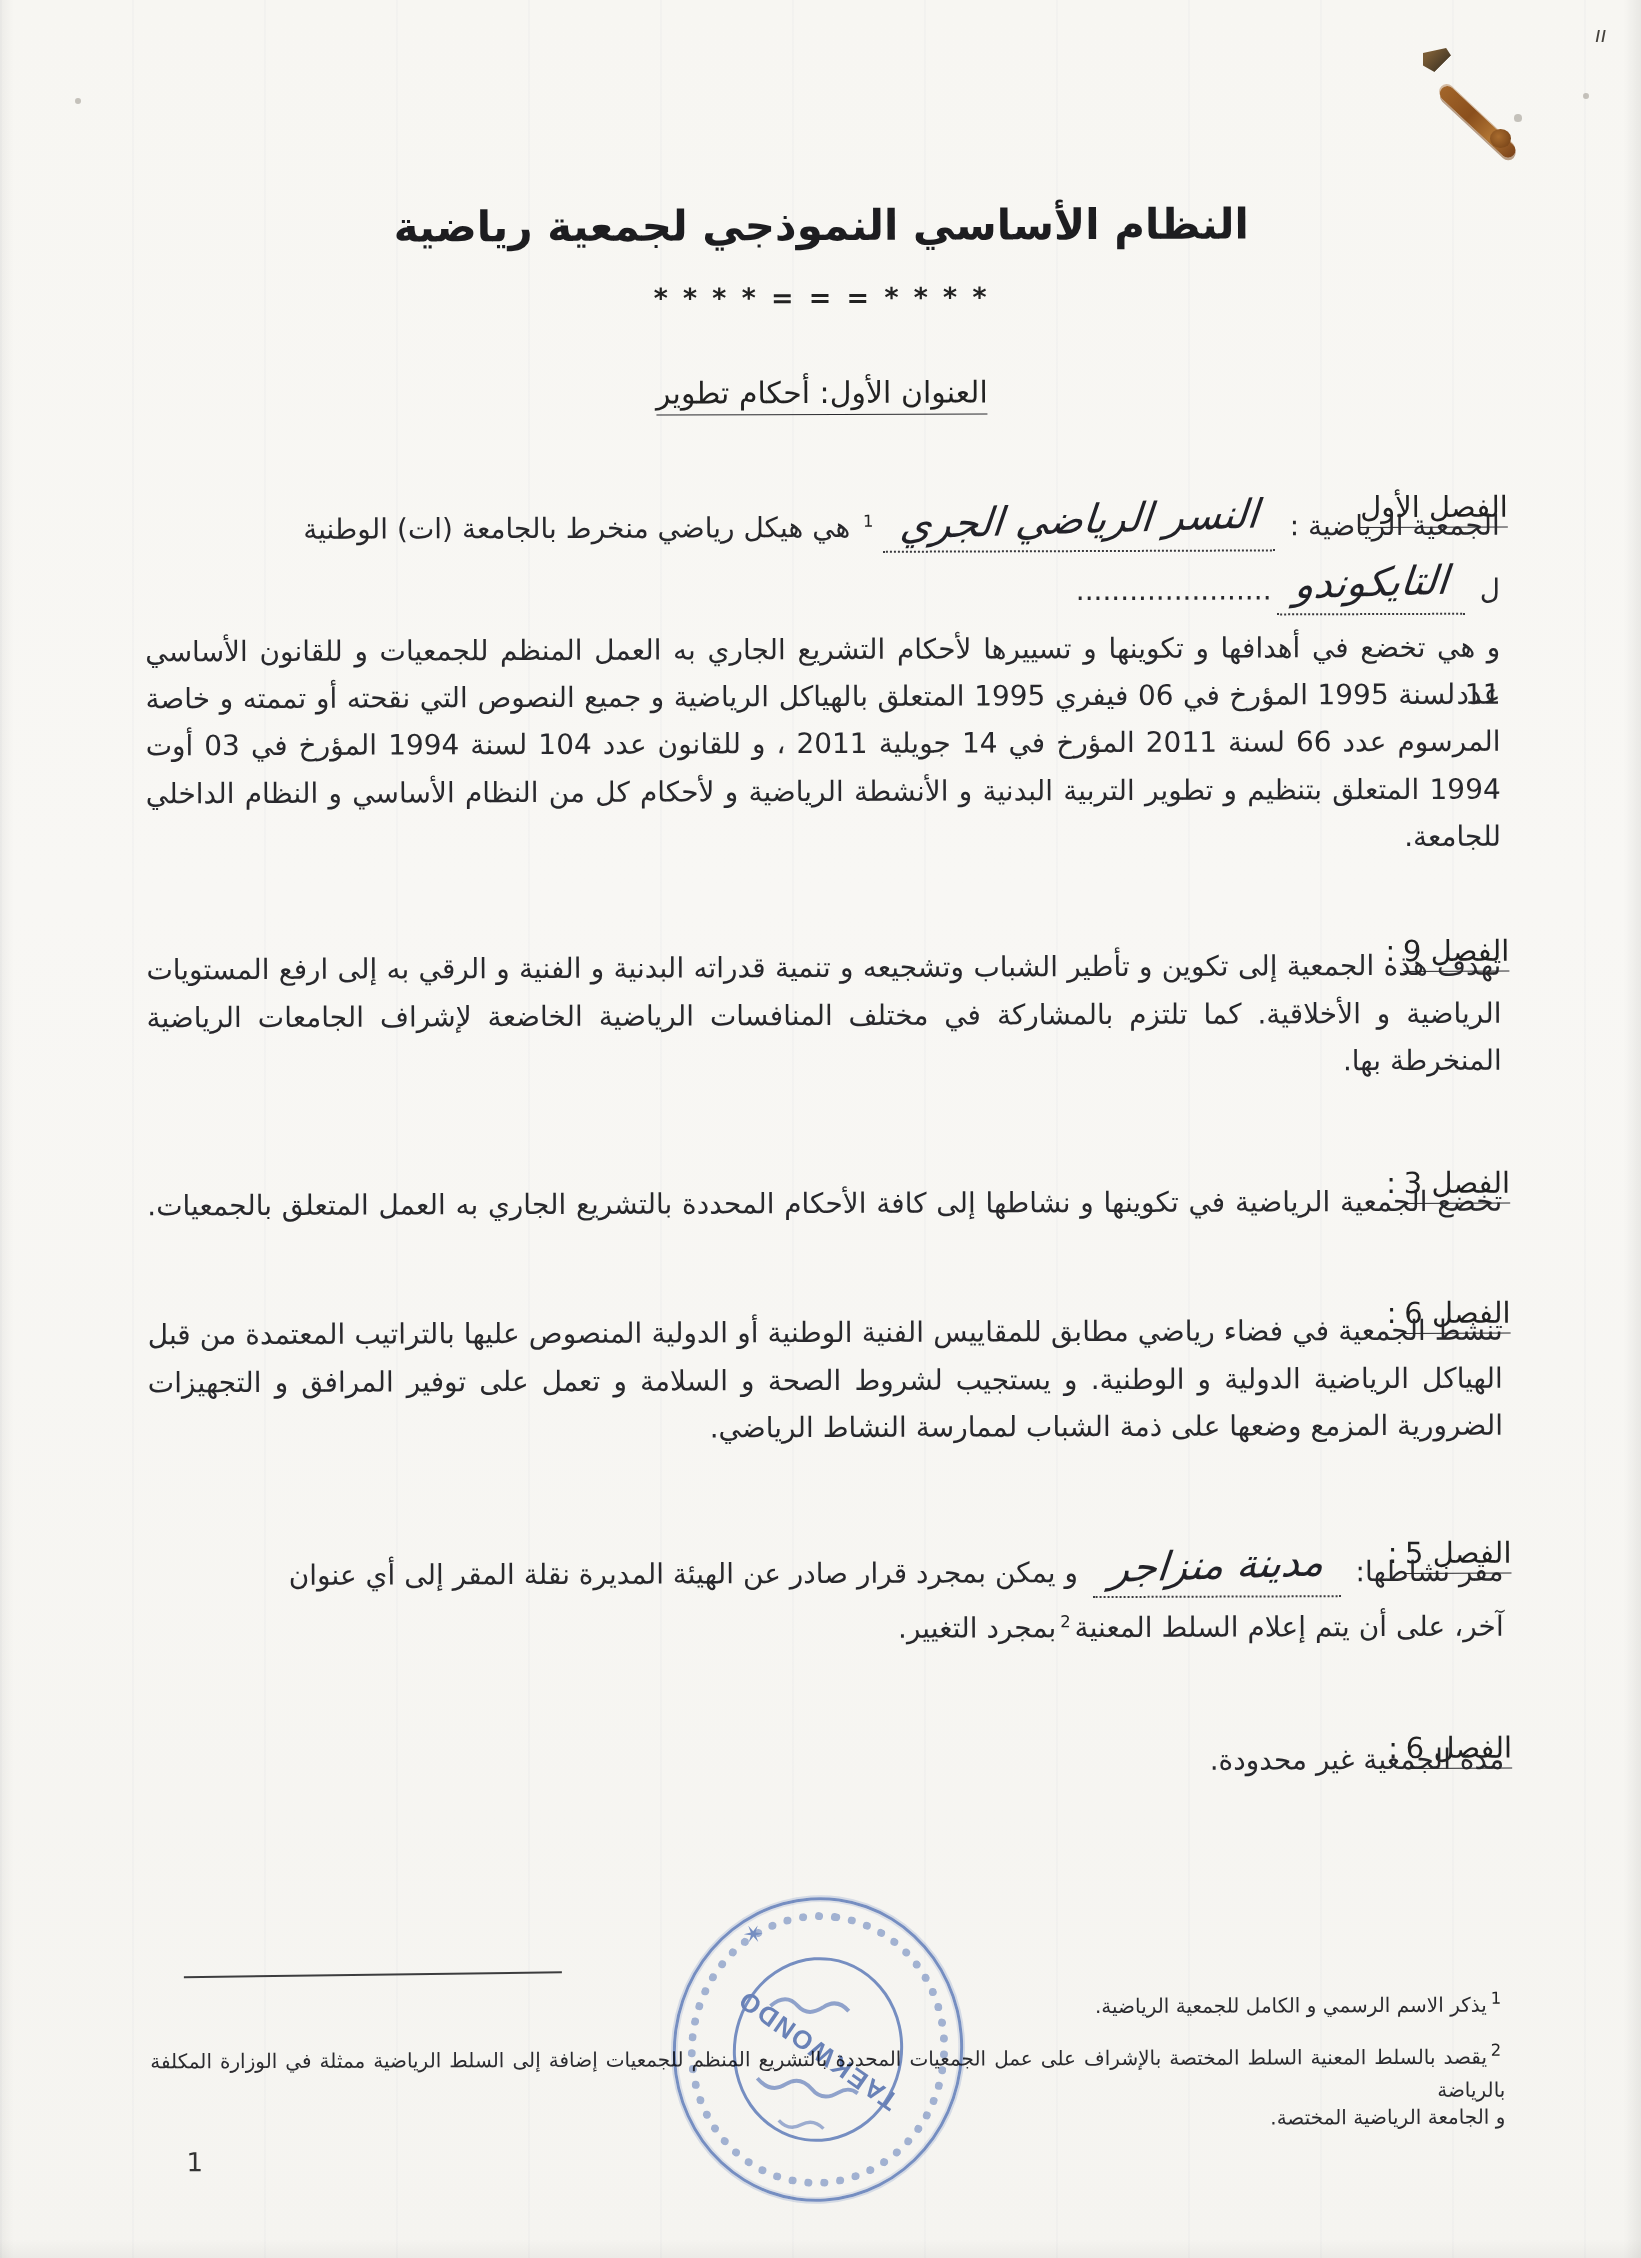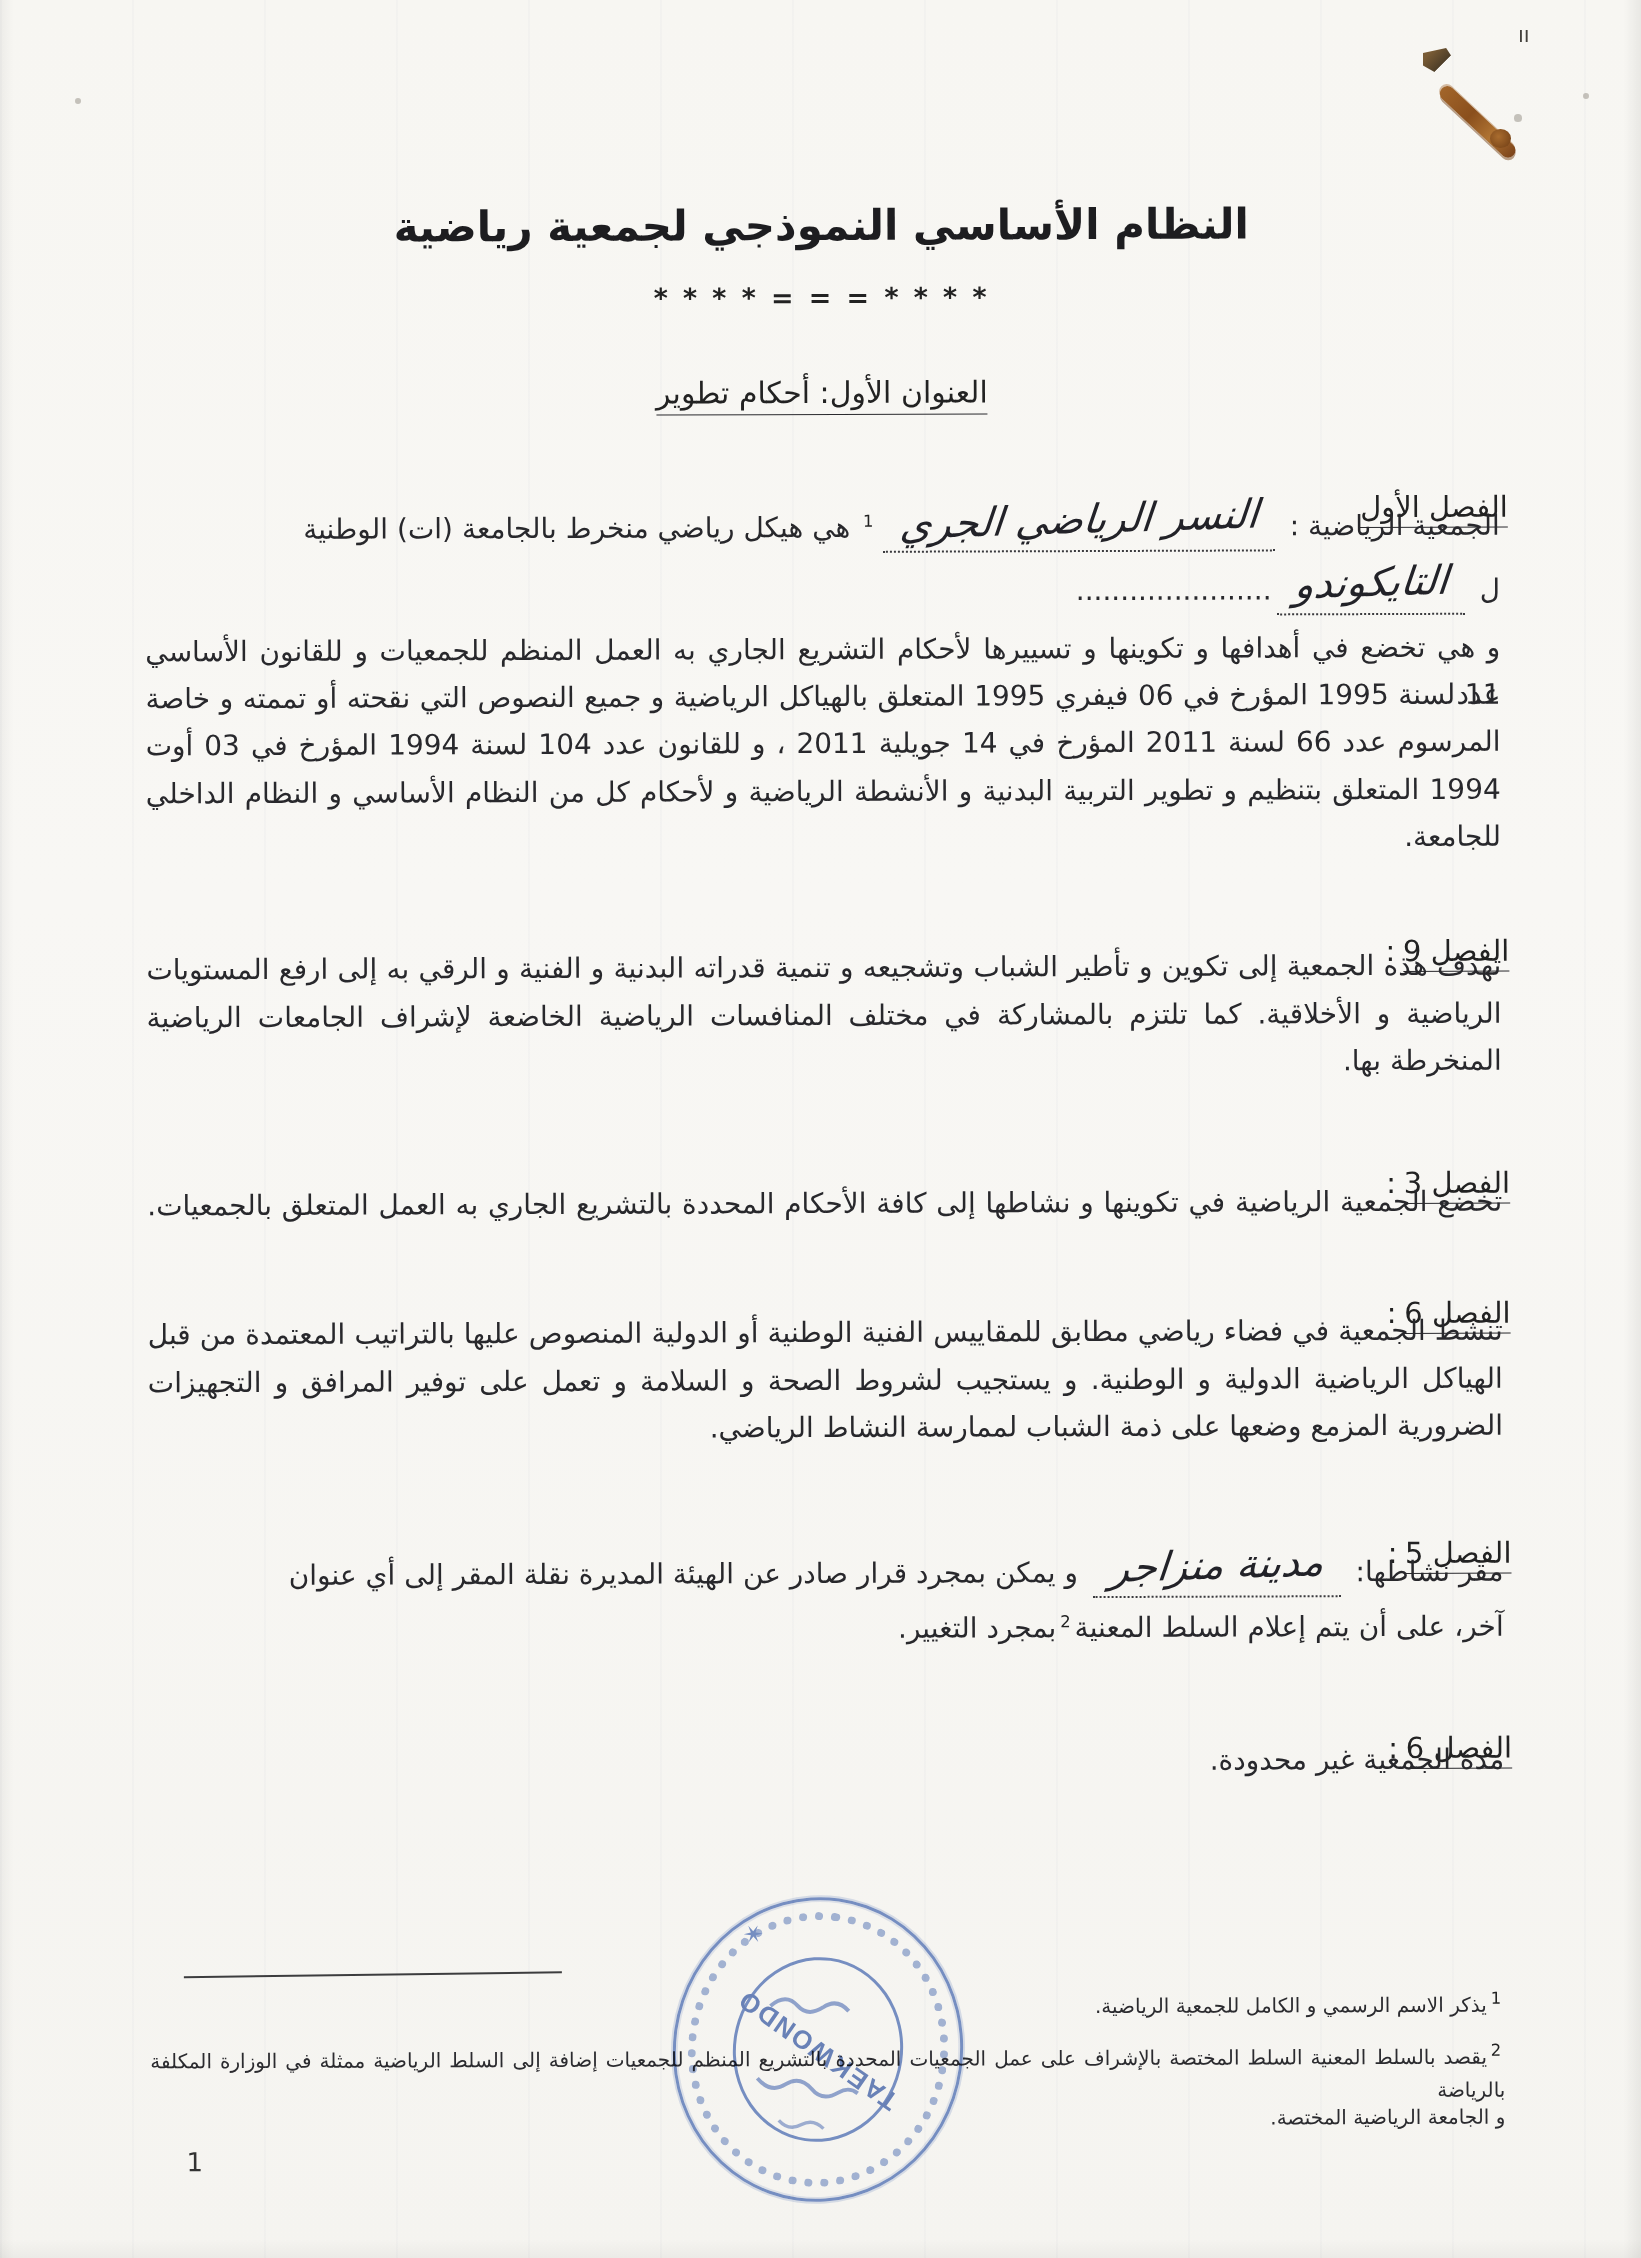--- a/index.html
+++ b/index.html
@@ -59,22 +59,22 @@
   
   .rust-a{position:absolute;left:1423px;top:48px;width:33px;height:25px;background:
     linear-gradient(135deg,#6b4a20 20%,#3c2a12 60%,rgba(0,0,0,0) 62%);
     clip-path:polygon(0 20%,70% 0,100% 60%,40% 100%,0 70%);opacity:0.9;}
   .rust-b{position:absolute;left:1442px;top:81px;width:98px;height:14.5px;border-radius:7.7px;
     background:linear-gradient(90deg,#a2652a,#8a4f1d 40%,#b07433 70%,#7c441a);
     transform:rotate(43deg);transform-origin:left center;
     box-shadow:1.9px 1.9px 0 rgba(122,70,25,0.5), -1.9px -1px 0 rgba(160,100,45,0.4);}
   .rust-c{position:absolute;left:1490px;top:129px;width:21px;height:19.3px;border-radius:50%;
     background:radial-gradient(circle at 40% 40%,#a96c2e,#6f3d14);}
-  .mark-tr{position:absolute;left:1518px;top:25px;width:13.5px;height:21px;color:#44413c;
-    font-size:21px;line-height:21px;}
+  .mark-tr{position:absolute;left:1595px;top:25px;width:13.5px;height:21px;color:#44413c;
+    font-size:21px;line-height:21px;font-style:italic;}
   .speck{position:absolute;border-radius:50%;background:#9a958c;opacity:0.55;}
 </style>
 </head>
 <body>
 
 <div class="sheet">
 
   <div class="layer">
 
     <div class="doc-title">النظام الأساسي النموذجي لجمعية رياضية</div>

